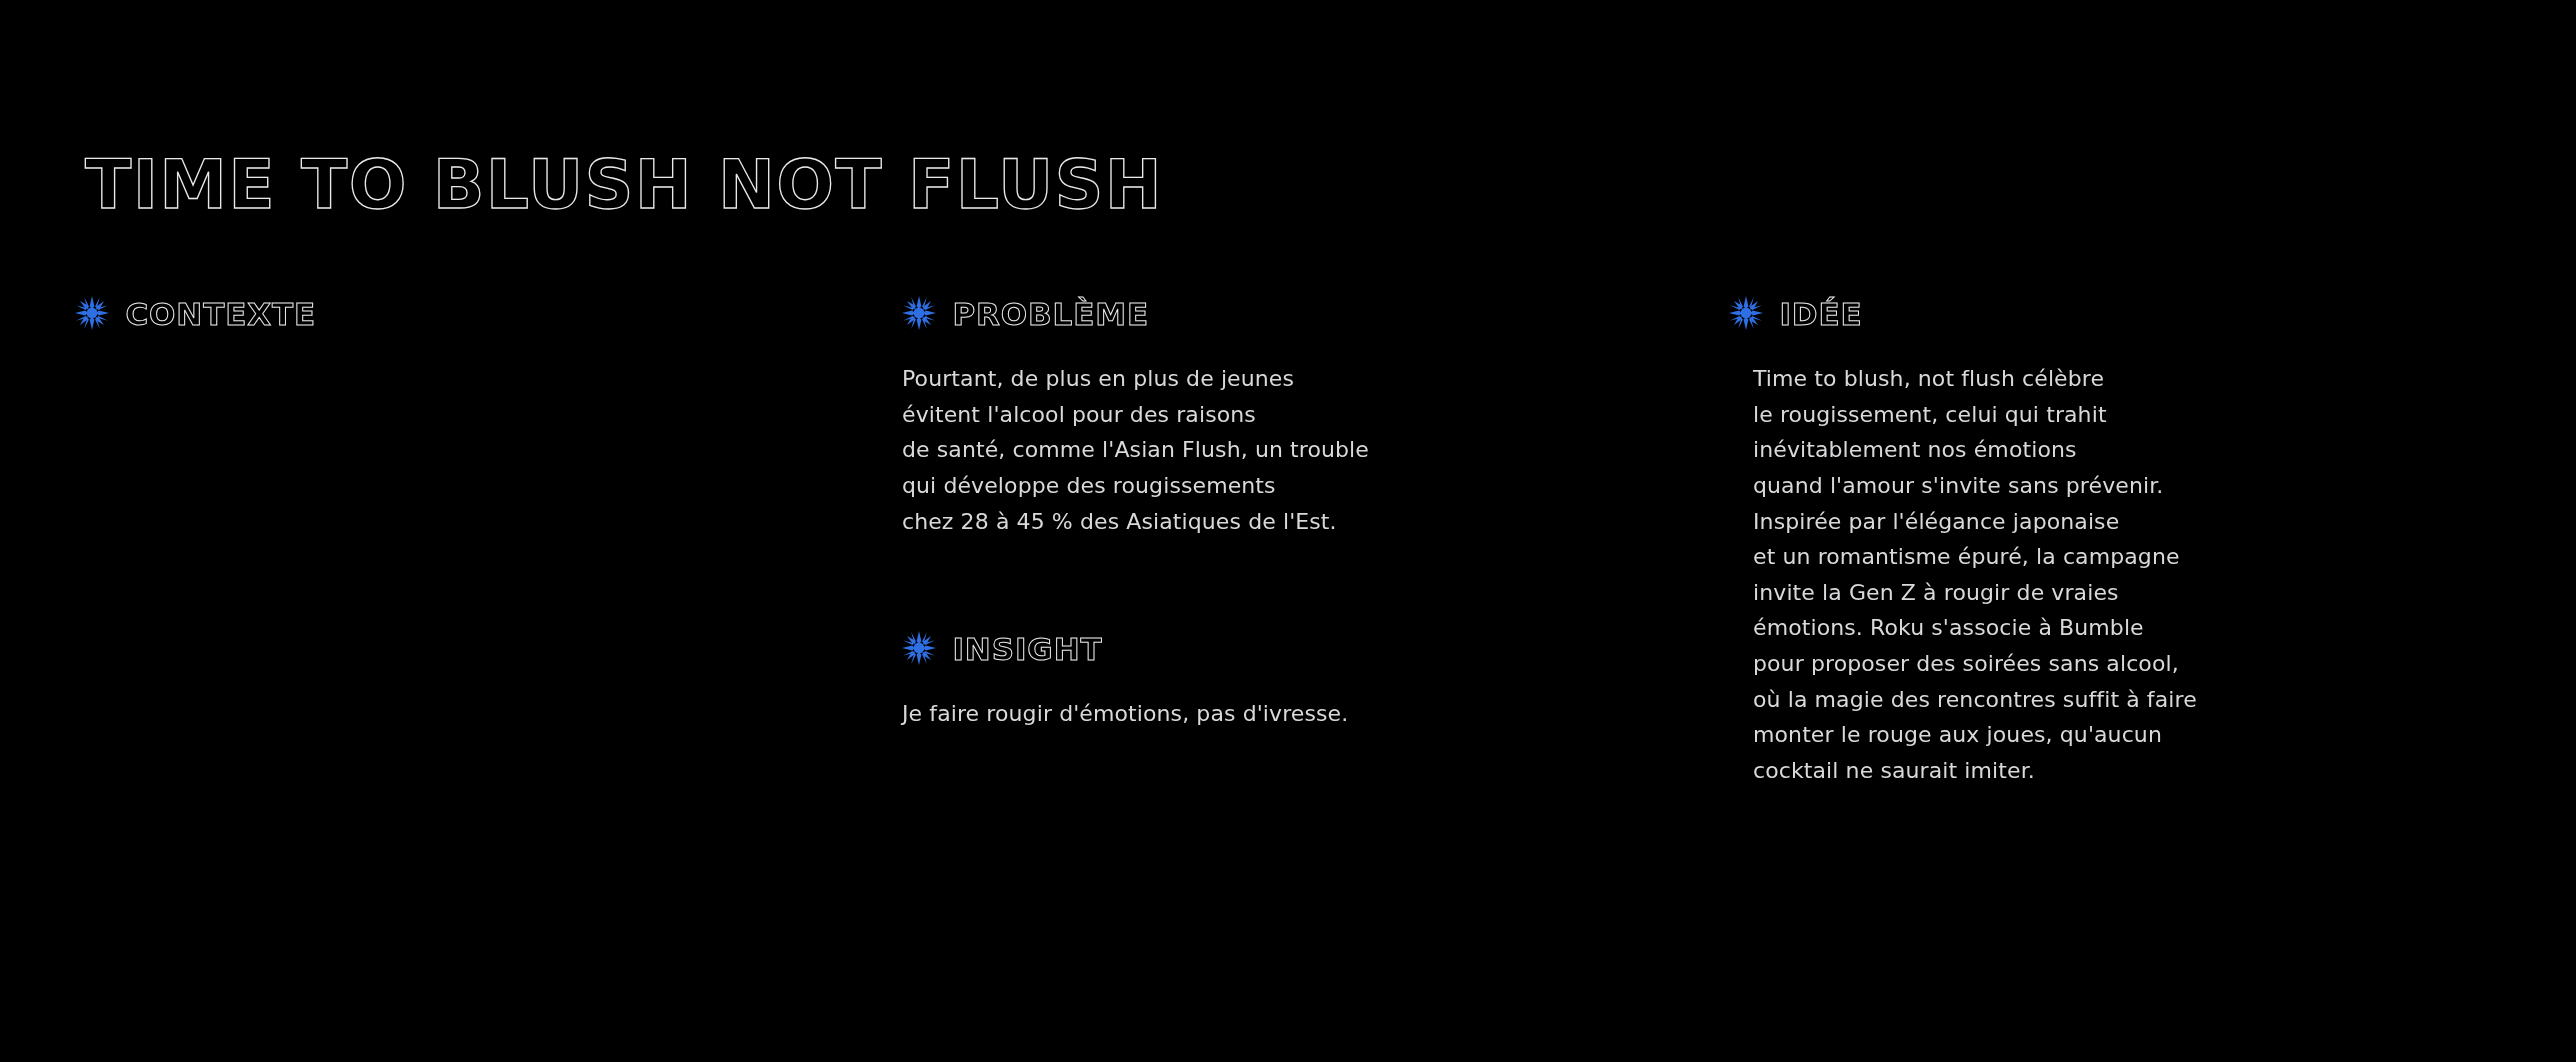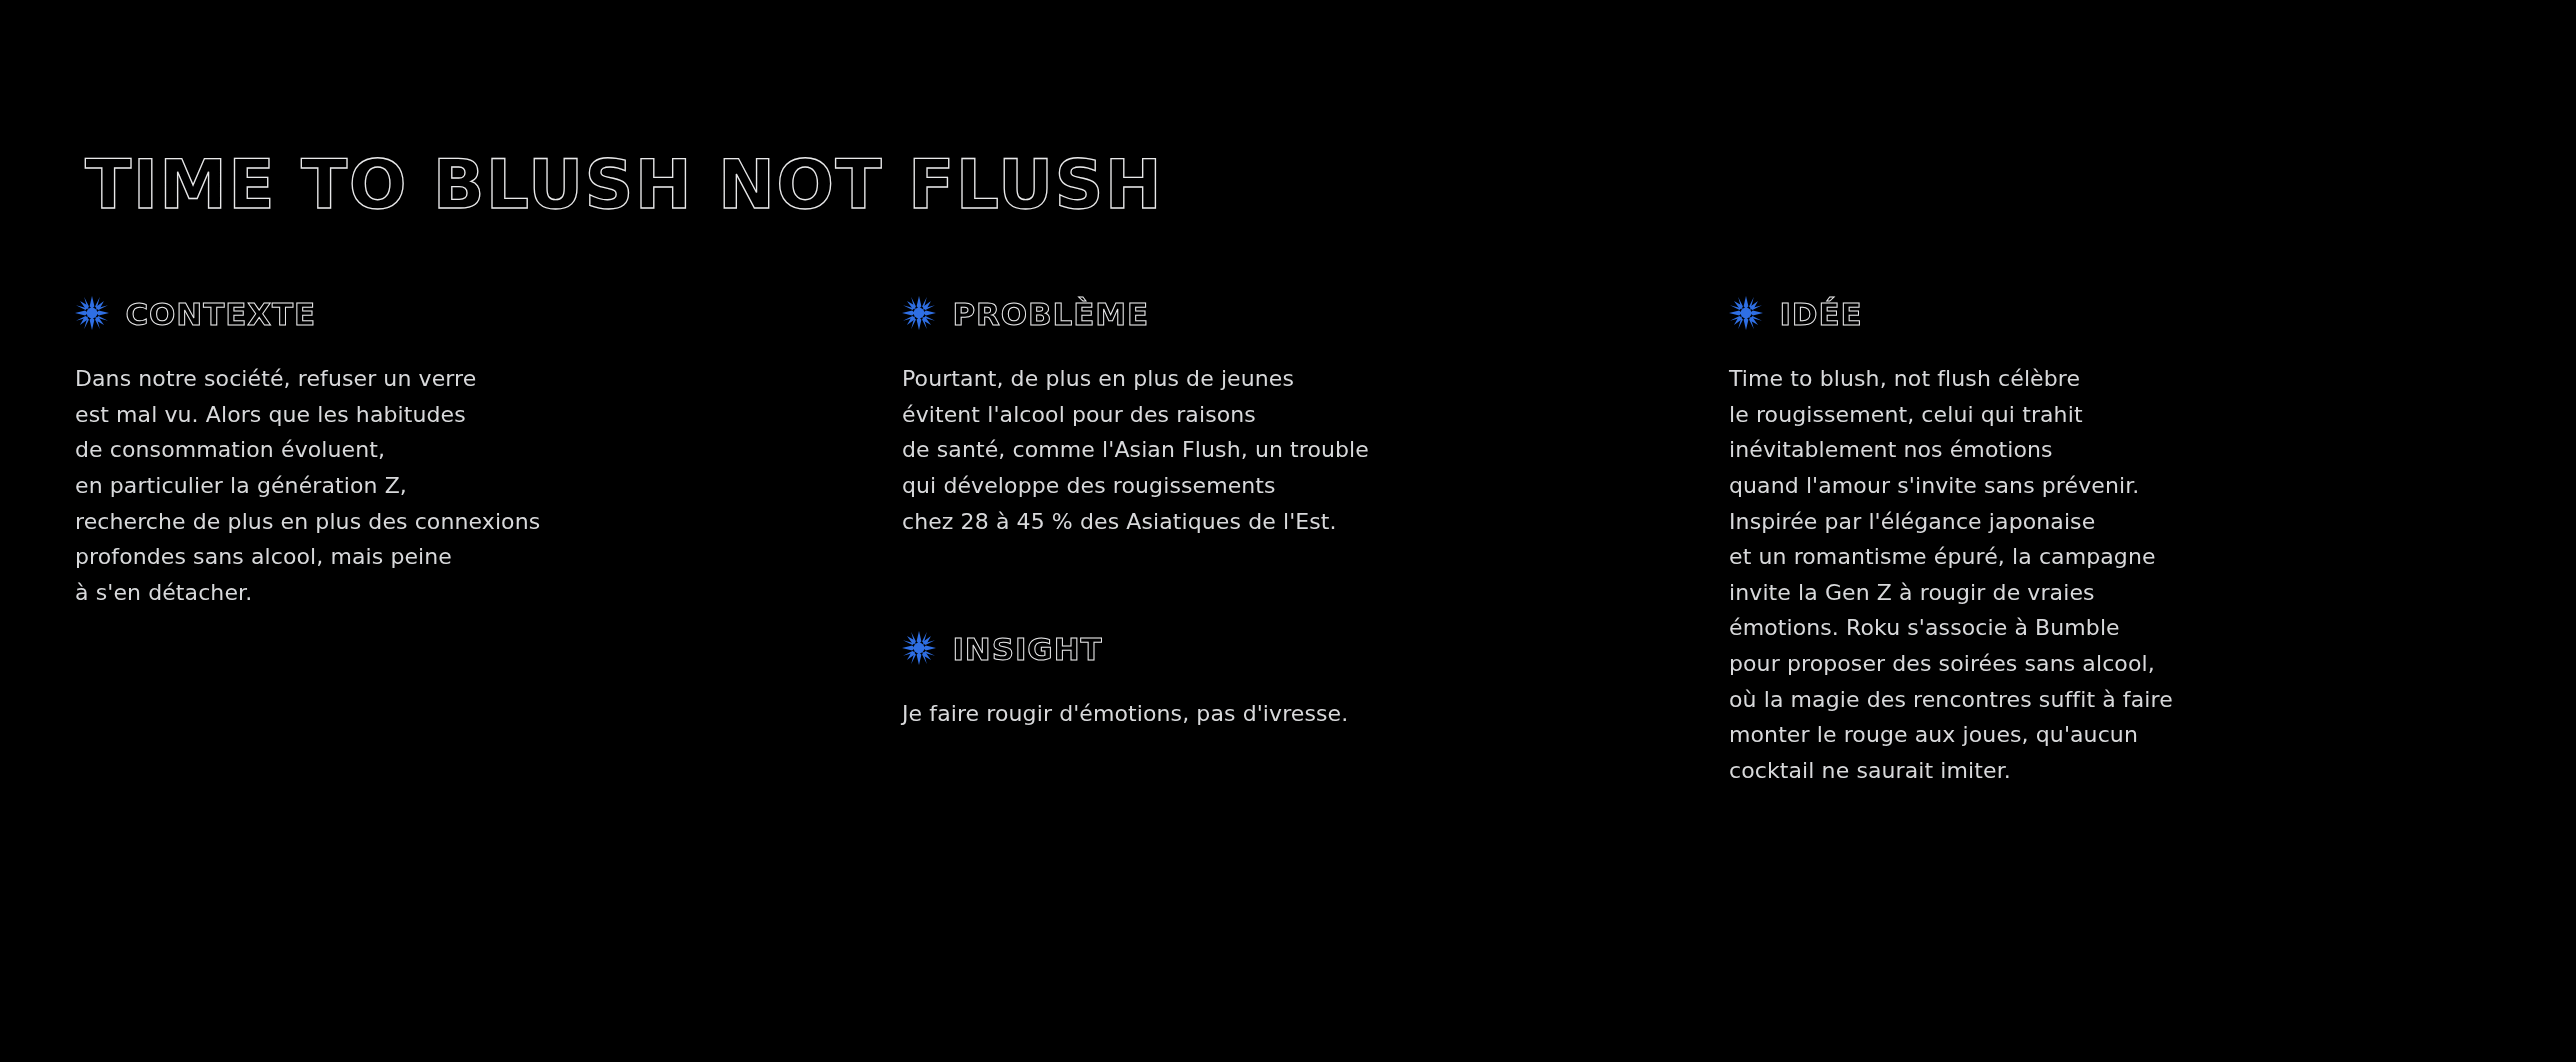--- a/index.html
+++ b/index.html
@@ -88,21 +88,21 @@
   .block-body {
     font-size: 22px;
     line-height: 1.62;
     color: #d8d9db;
     font-family: "DejaVu Sans", sans-serif;
     letter-spacing: 0.1px;
     max-width: 786px;
     white-space: pre-line;
     font-weight: 400;
   }
-  .block-body.narrow { max-width: 761px; }
+  .block-body.narrow { max-width: 761px; margin-left: 24px; }
 
   .insight-body { max-width: 786px; }
 </style>
 </head>
 <body>
 
 <div class="page">
 
   <div class="headline">TIME TO BLUSH NOT FLUSH</div>
 
@@ -127,27 +127,20 @@
               <path d="M97 27 L69 41 L64 36 Z"></path>
               <path d="M73 3 L59 31 L64 36 Z"></path>
               <path d="M27 97 L41 69 L36 64 Z"></path>
               <path d="M3 27 L31 41 L36 36 Z"></path>
               <path d="M97 73 L69 59 L64 64 Z"></path>
               <circle cx="50" cy="50" r="16"></circle>
             </g>
           </svg>
           <div class="block-title">CONTEXTE</div>
         </div>
-        <div class="block-body">Dans notre société, refuser un verre
-est mal vu. Alors que les habitudes
-de consommation évoluent,
-en particulier la génération Z,
-recherche de plus en plus des connexions
-profondes sans alcool, mais peine
-à s'en détacher.</div>
       </div>
     </div>
 
     <div class="col col-2">
       <div class="block">
         <div class="block-head">
           <svg class="star-icon" viewBox="0 0 100 100">
             <g fill="#2f6fe4">
               <path d="M50 0 L57 30 L50 38 L43 30 Z"></path>
               <path d="M50 100 L57 70 L50 62 L43 70 Z"></path>

